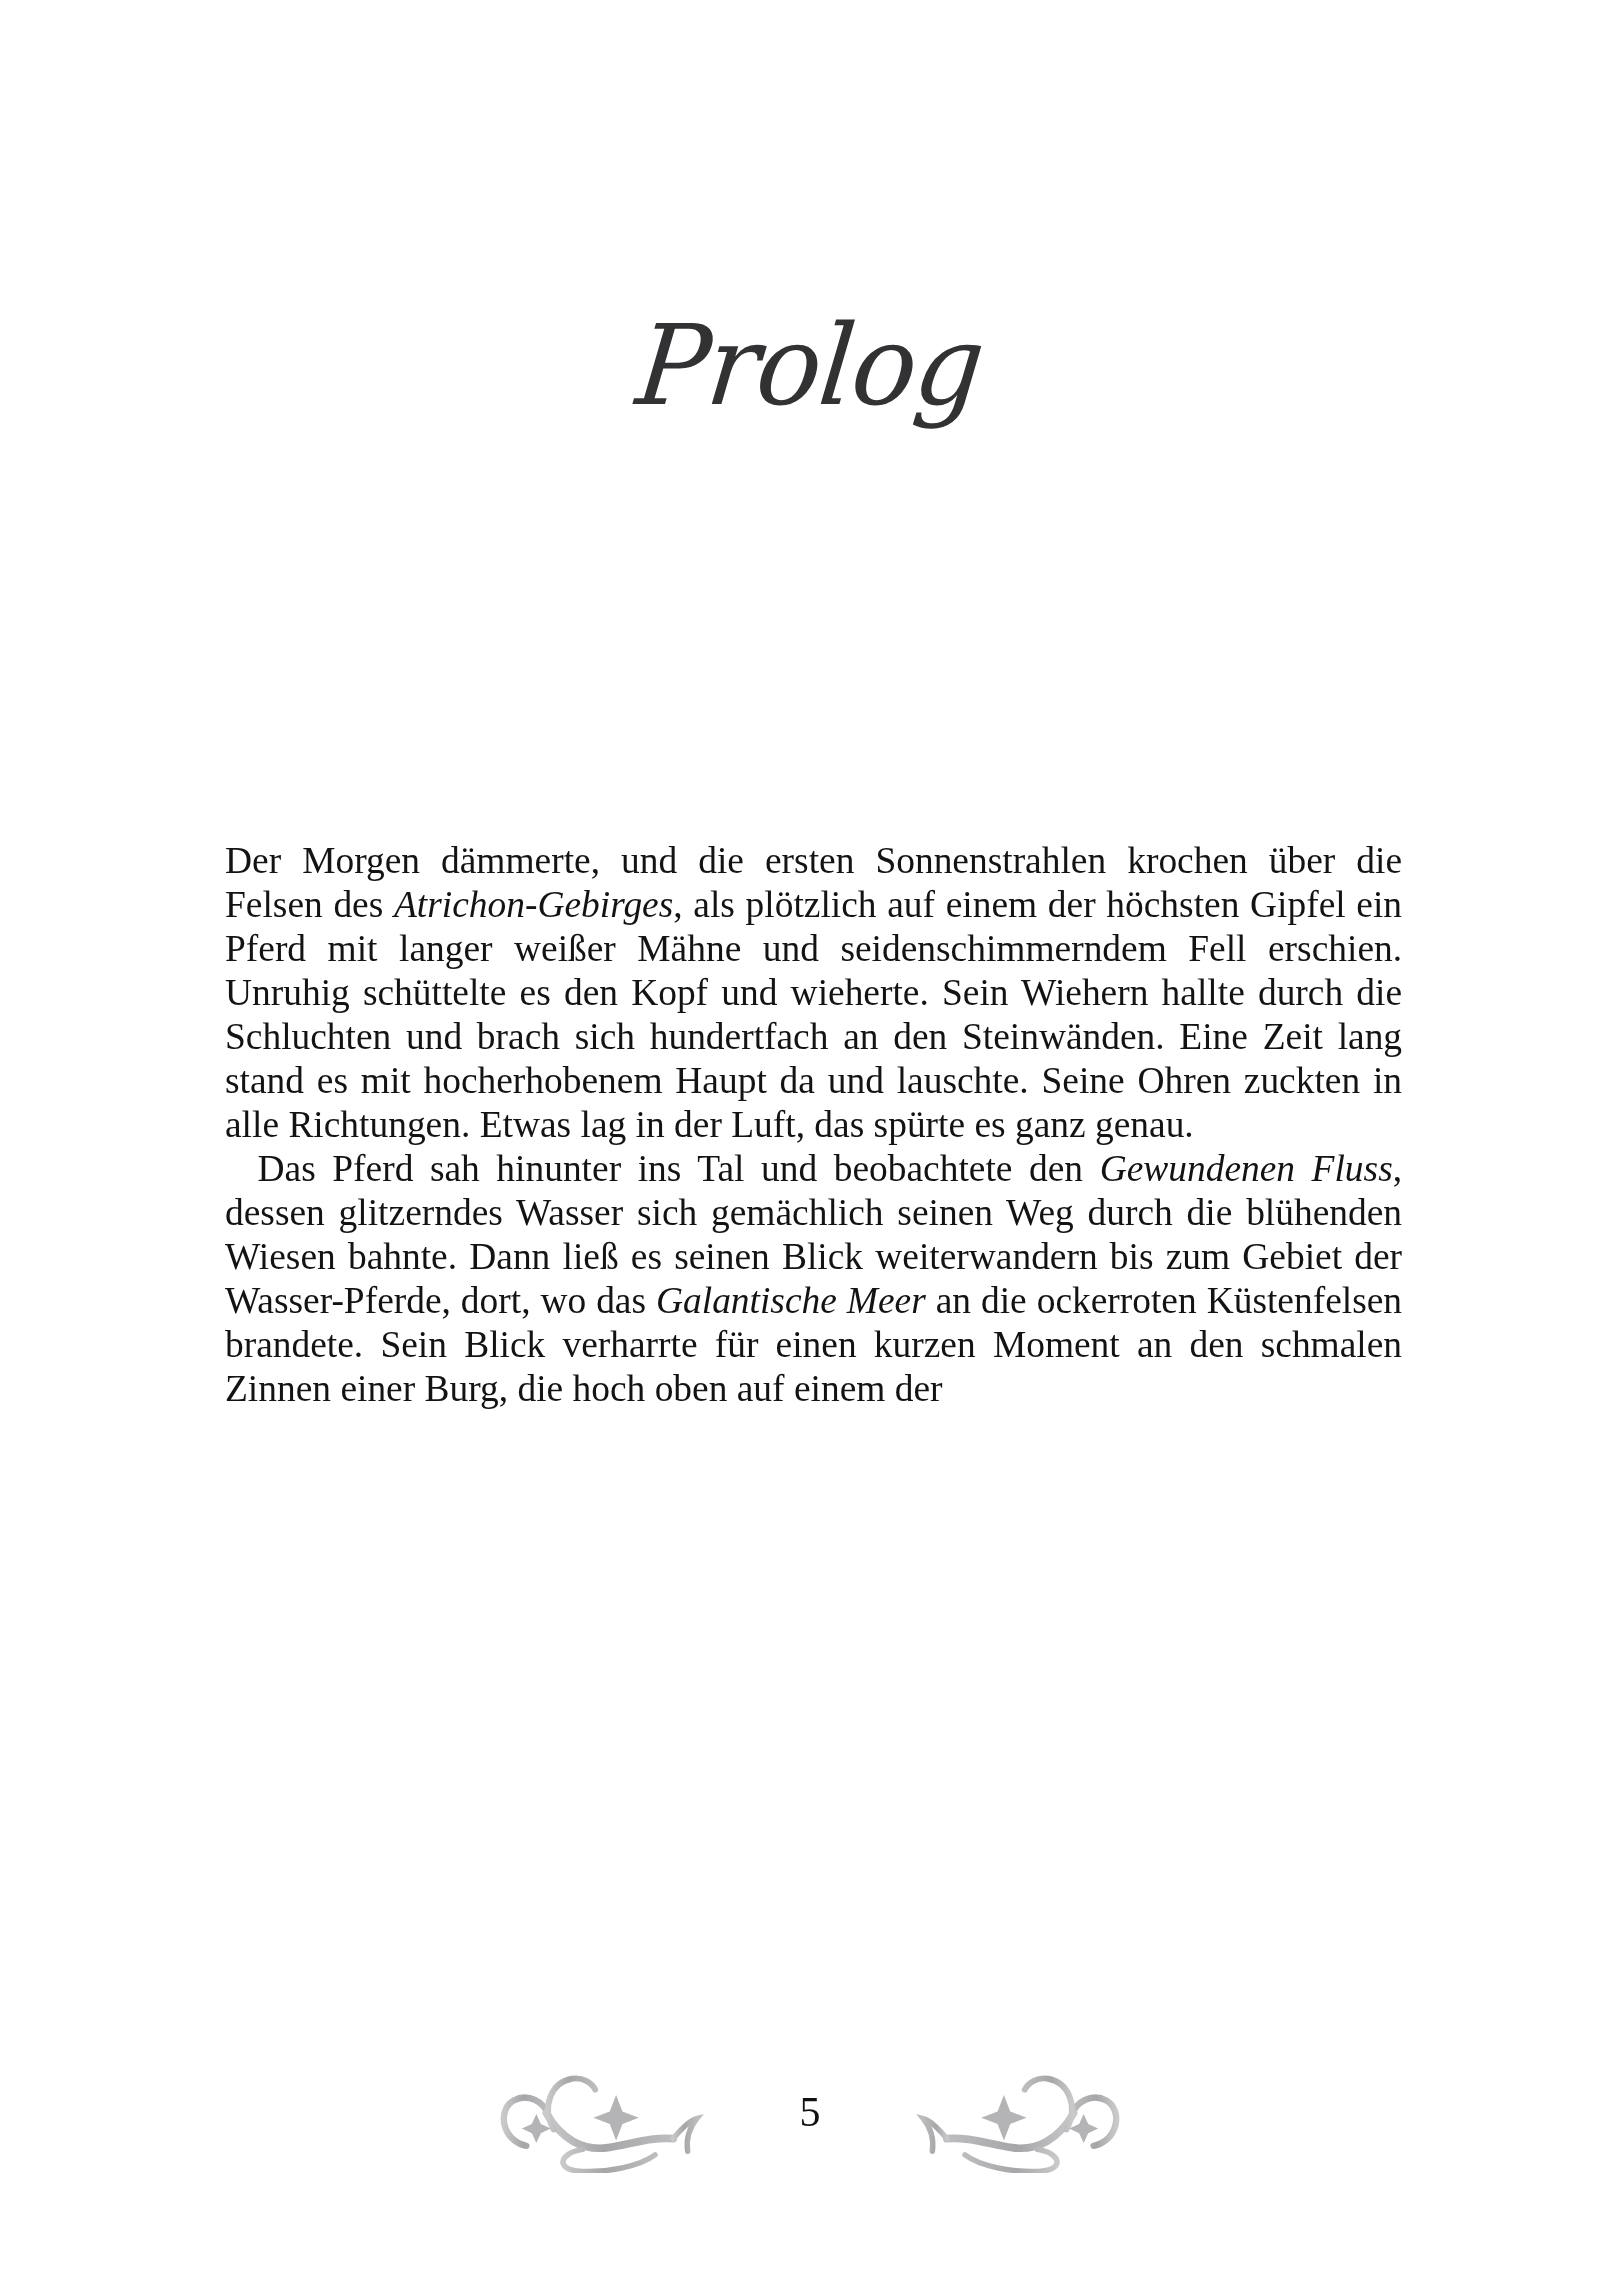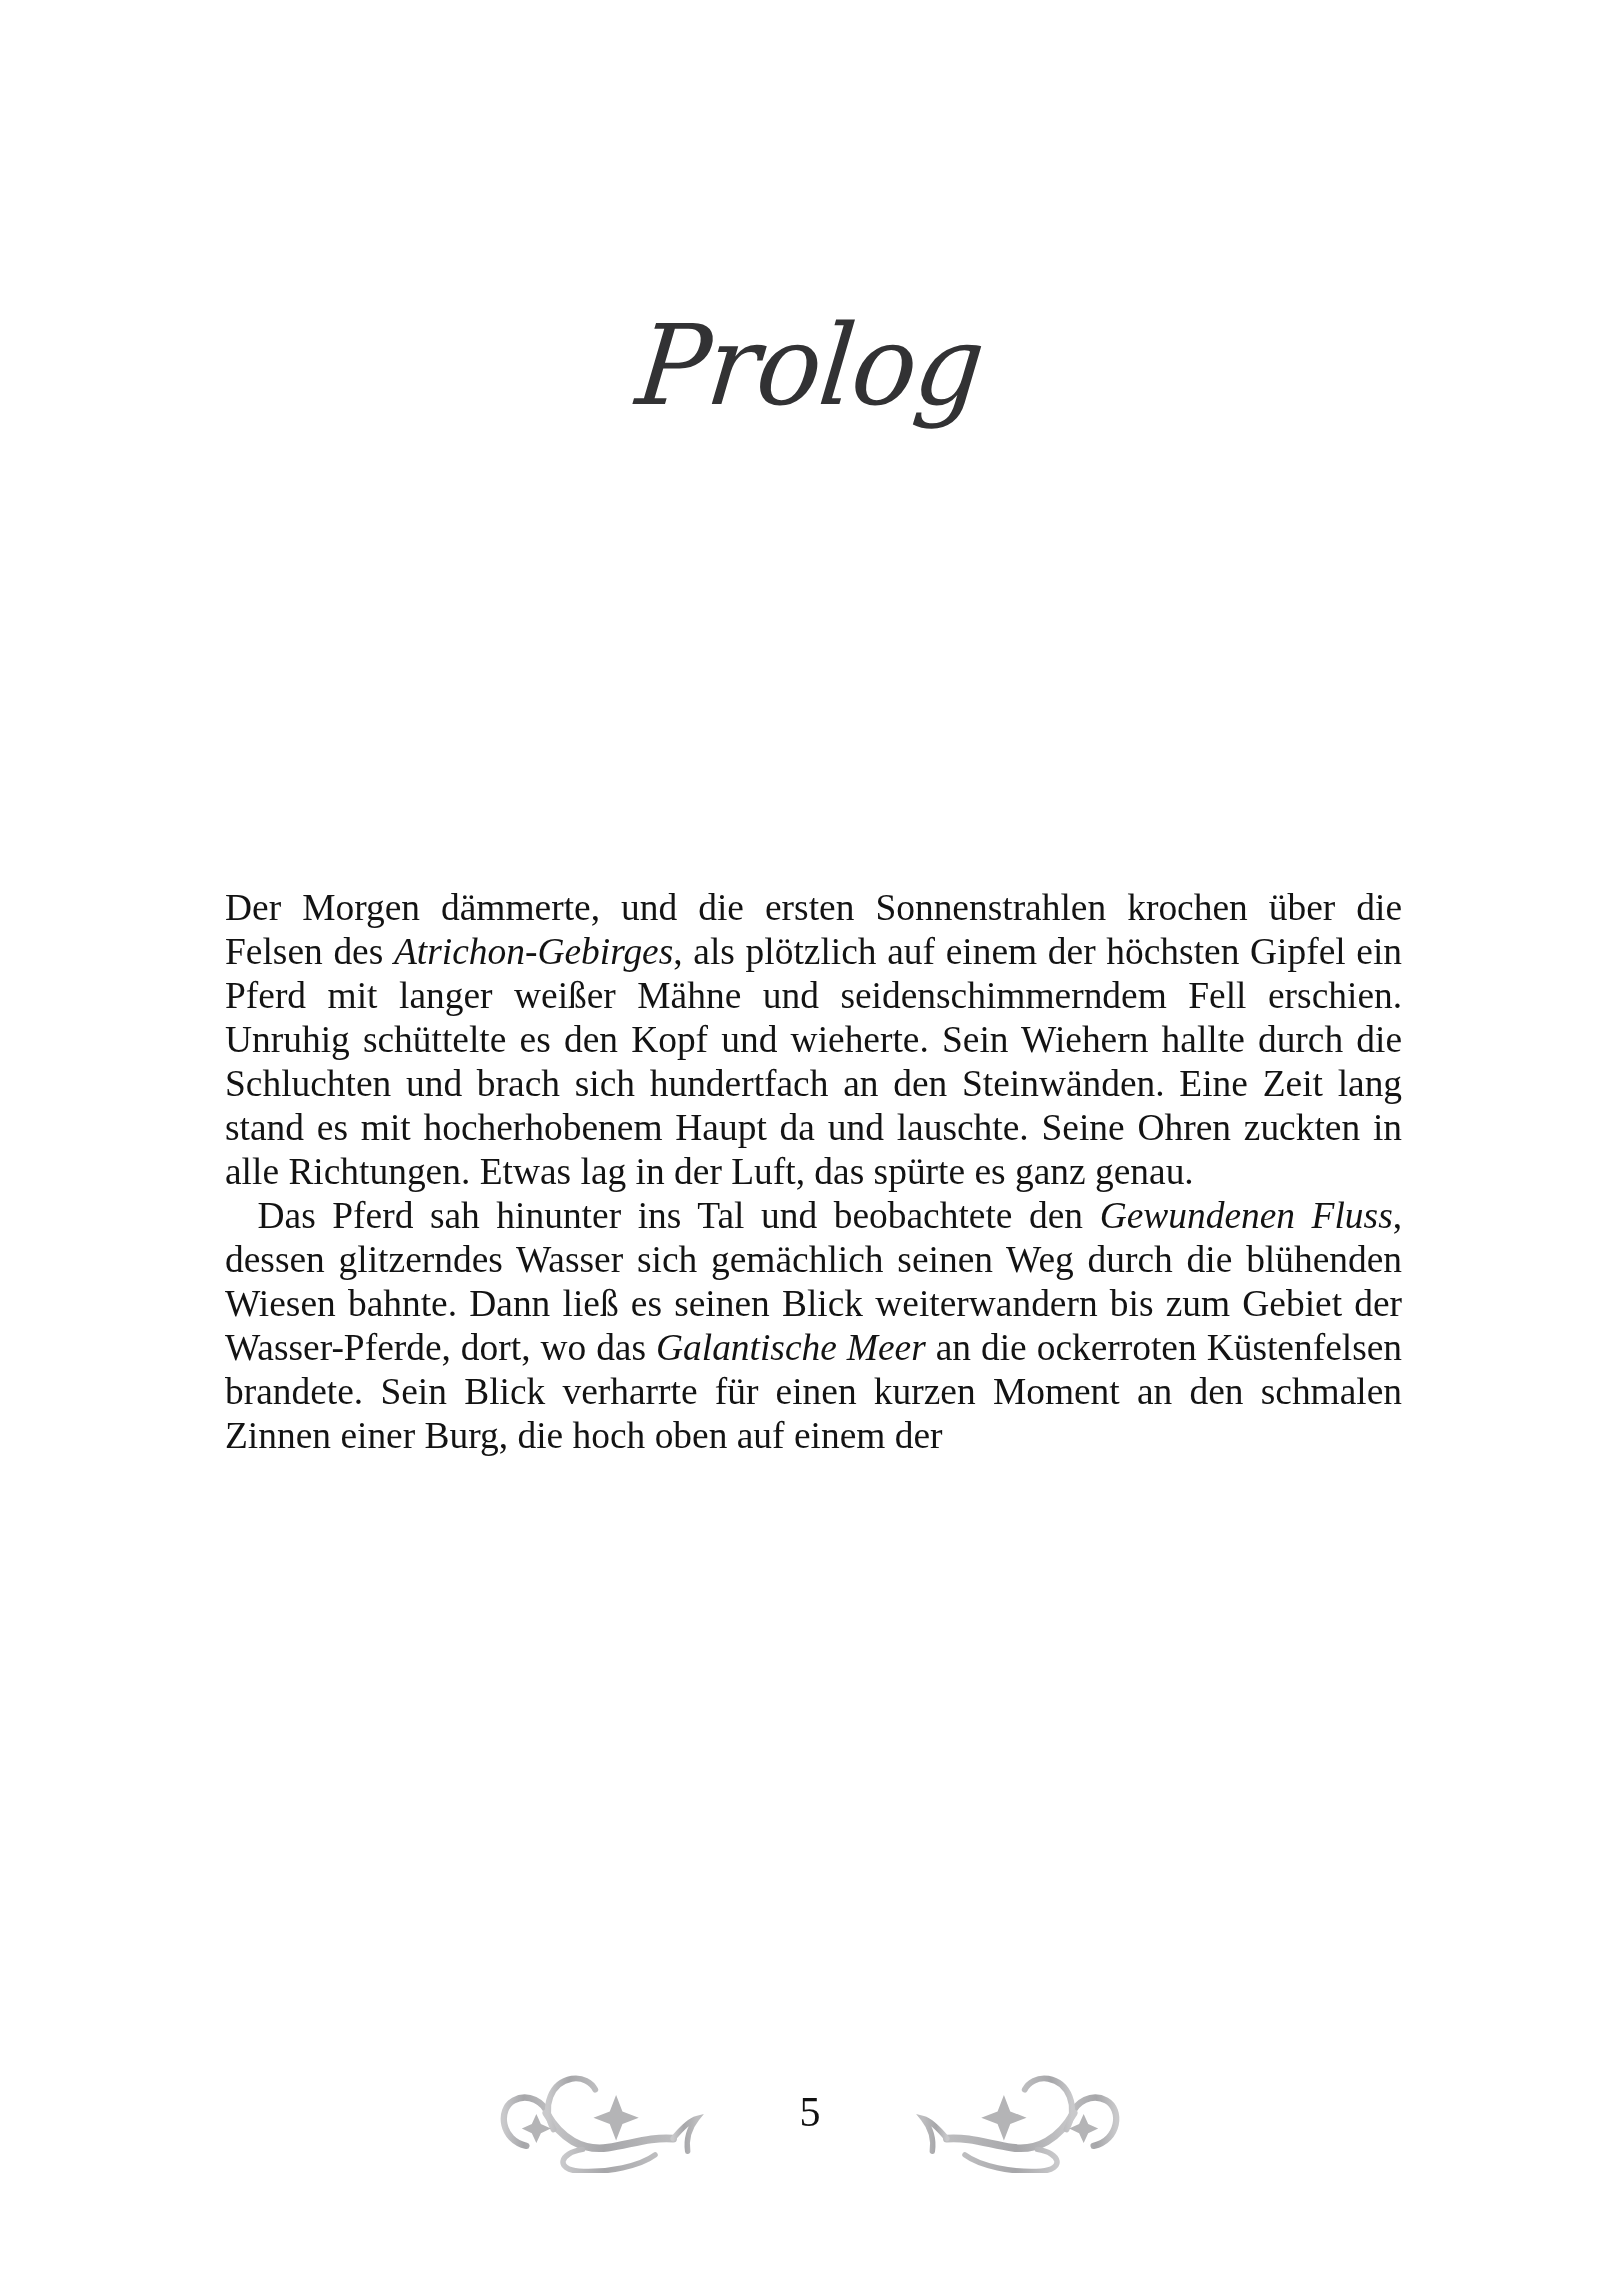--- a/index.html
+++ b/index.html
@@ -36,21 +36,21 @@
     color: #323234;
     letter-spacing: -1.8px;
     transform: skewX(-6deg) scaleY(1.04);
     transform-origin: center center;
   }
 
   
   .text-block {
     position: absolute;
     left: 225px;
-    top: 885px;
+    top: 838px;
     width: 1195px;
   }
 
   .para {
     margin: 0;
     font-size: 38px;
     line-height: 44px;
     color: #131313;
     text-align: justify;
     text-justify: inter-word;

